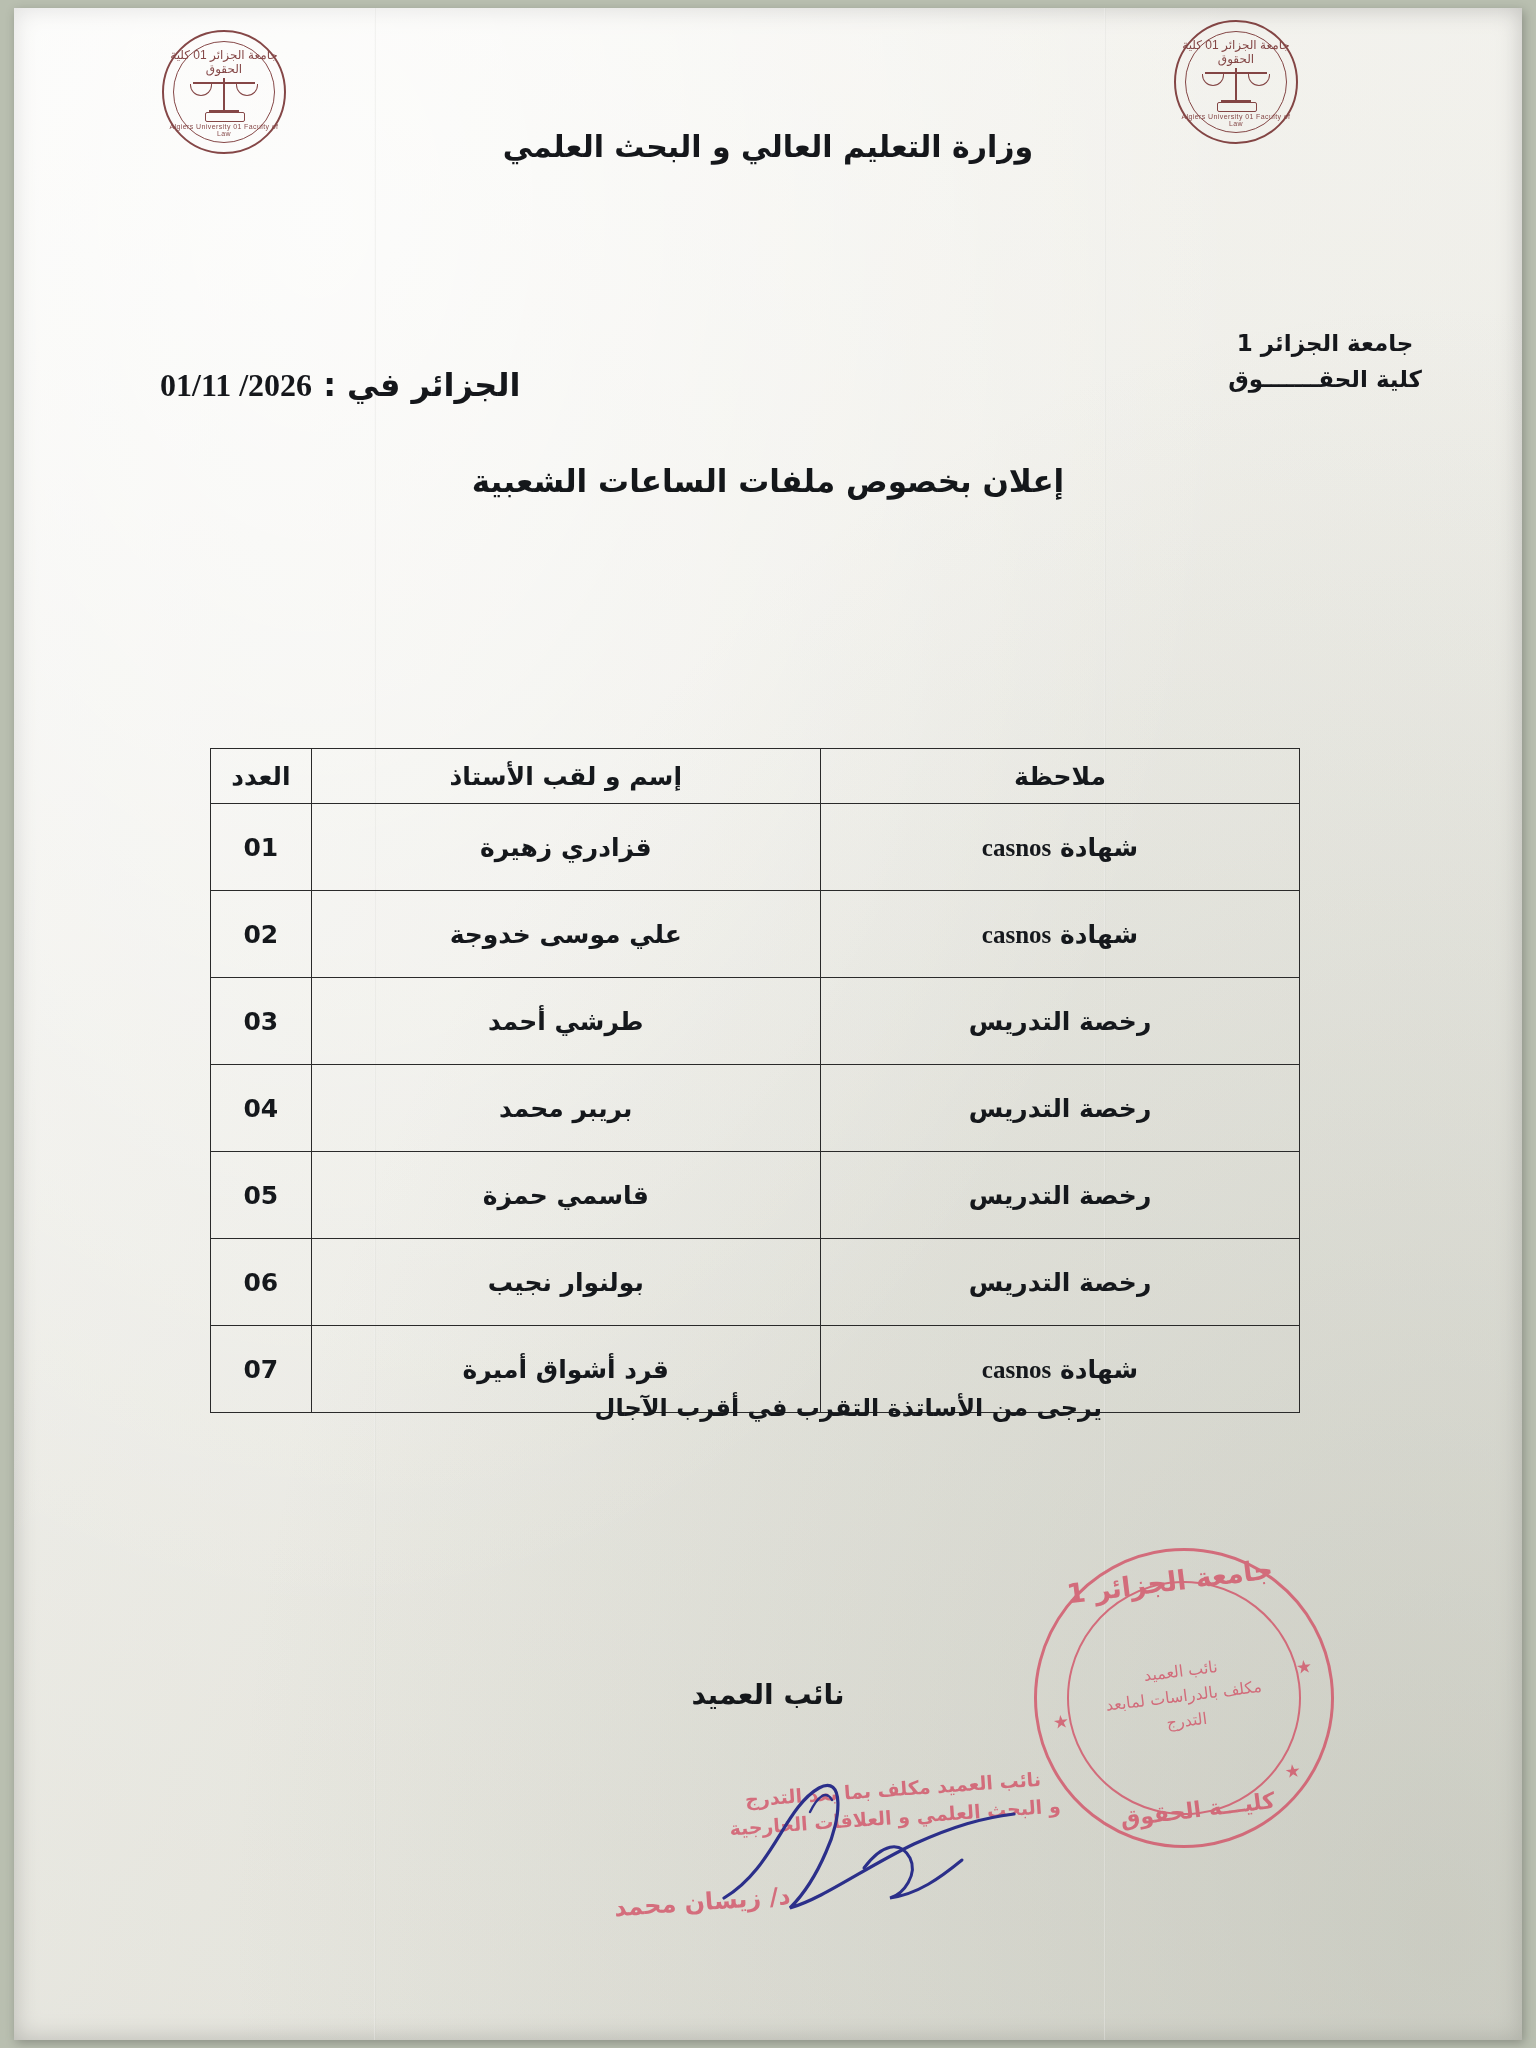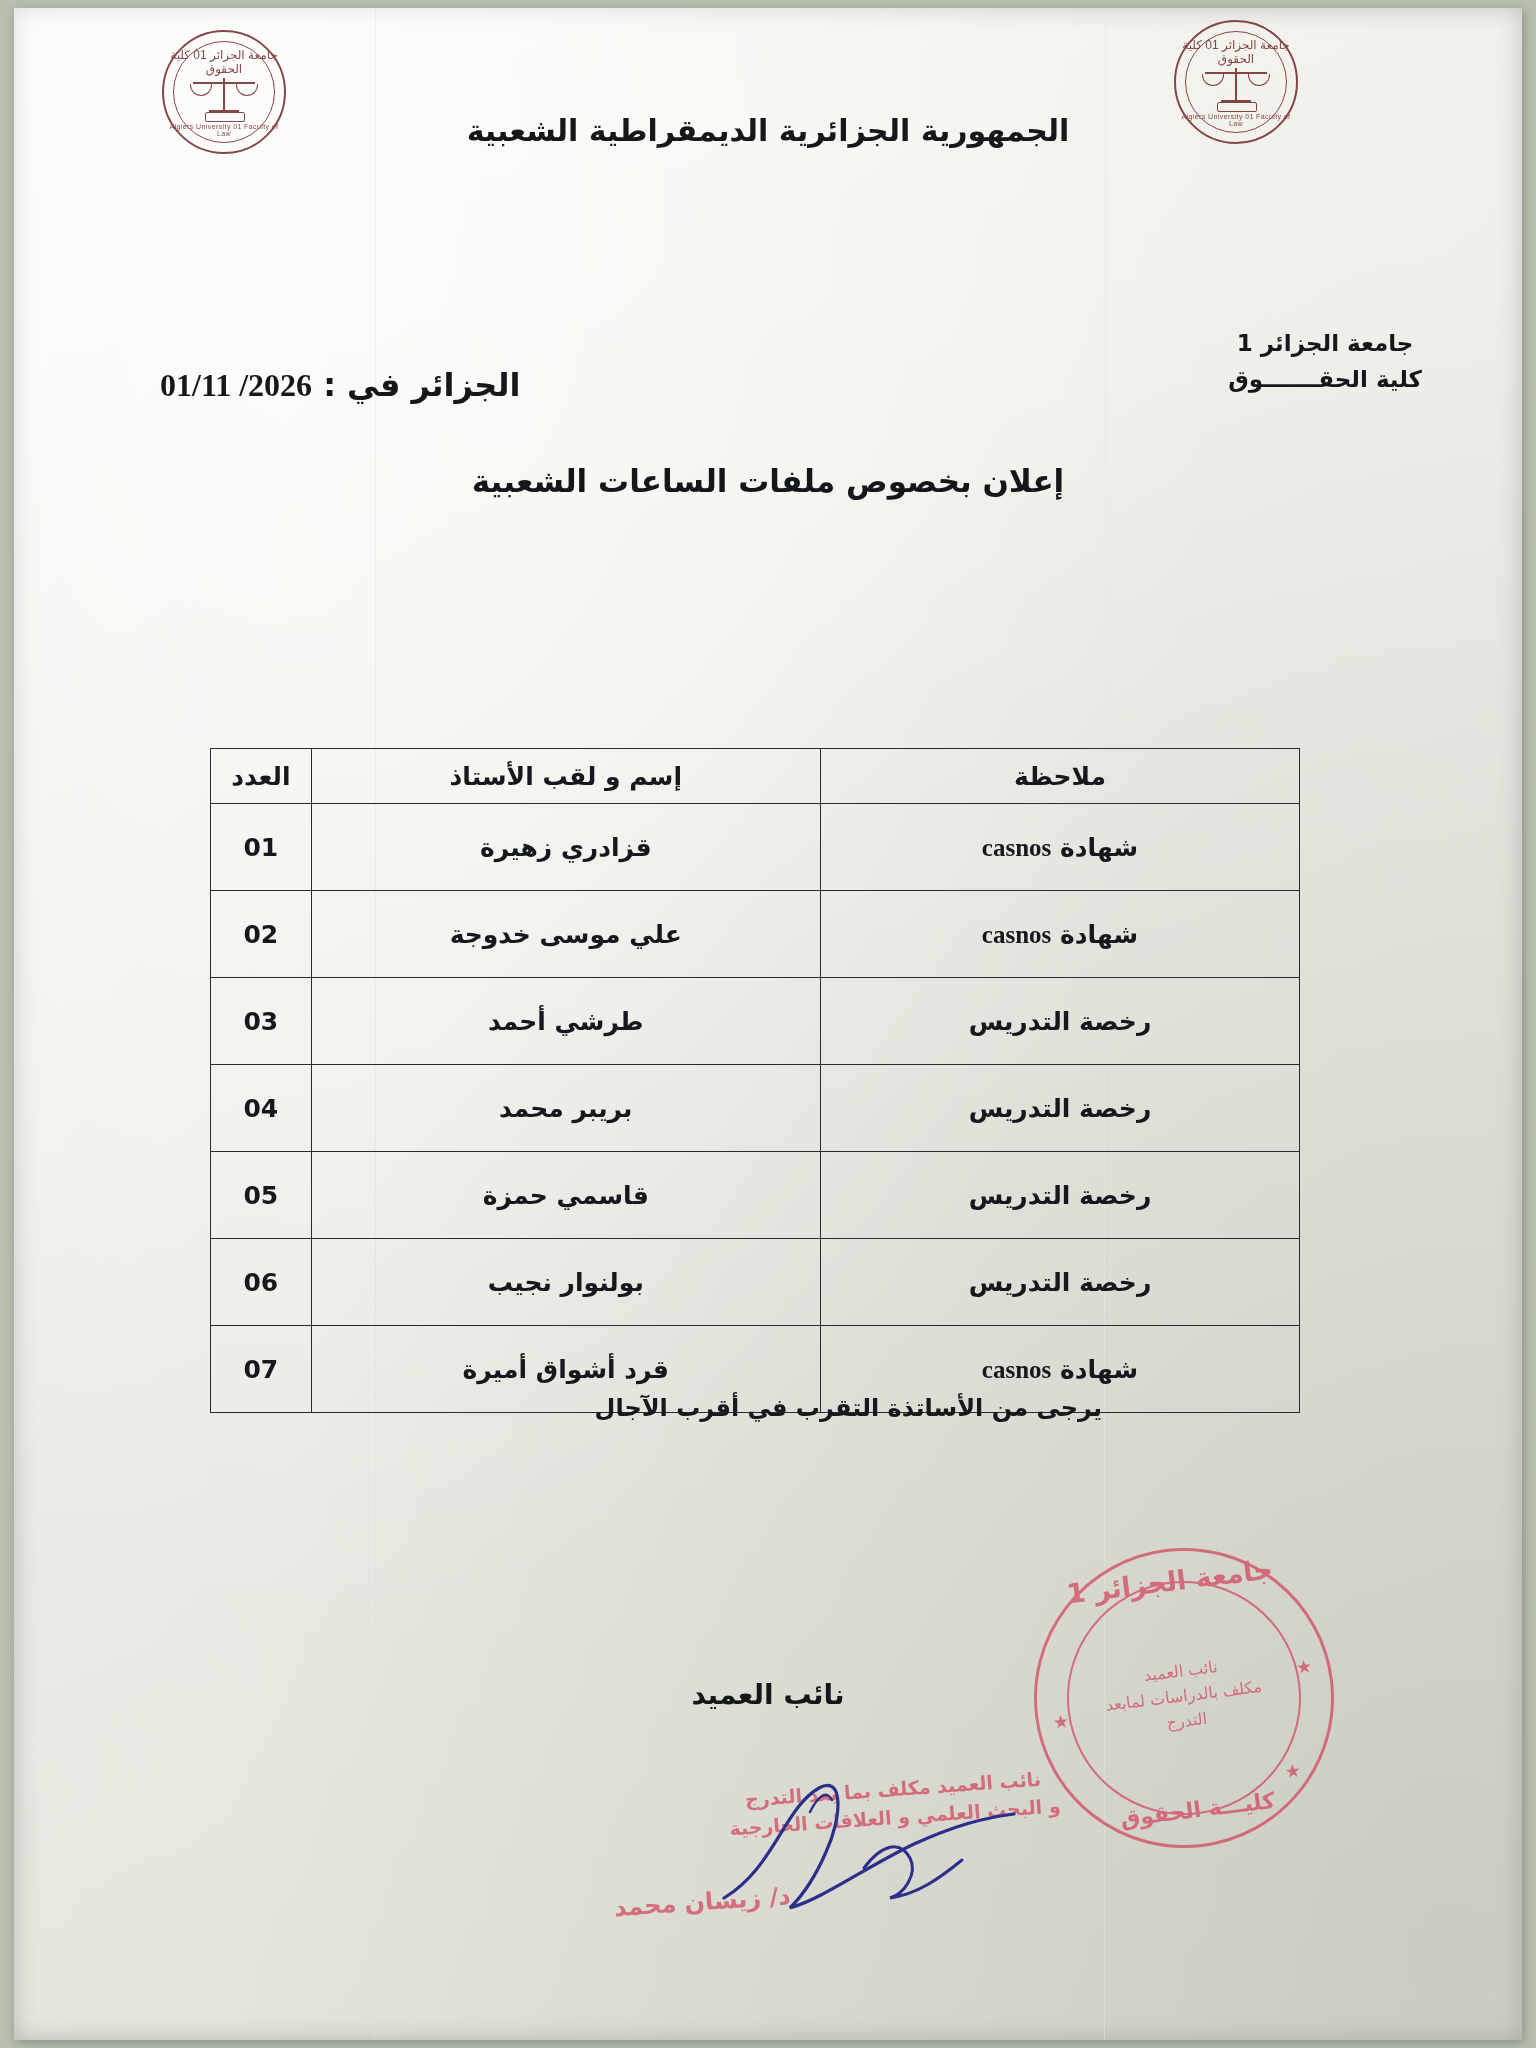--- a/index.html
+++ b/index.html
@@ -322,21 +322,21 @@
         <div class="post"></div>
       <div class="pan l"></div>
         <div class="pan r"></div>
       <div class="base"></div>
         <div class="book"></div>
     </div>
     <div class="seal-bottom">Algiers University 01 Faculty of Law</div>
   </div>
 
   <div class="hdr">
-    <div class="l1">الجمهورية الجزائرية الديمقراطية الشعبية</div>
+    <div class="l2">وزارة التعليم العالي و البحث العلمي</div>
   </div>
 
   <div class="meta-right">
     <div>جامعة الجزائر 1</div>
     <div>كلية الحقـــــــوق</div>
   </div>
 
   <div class="meta-left">
     <span>الجزائر في :</span>
     <span class="date">2026/ 01/11</span>

